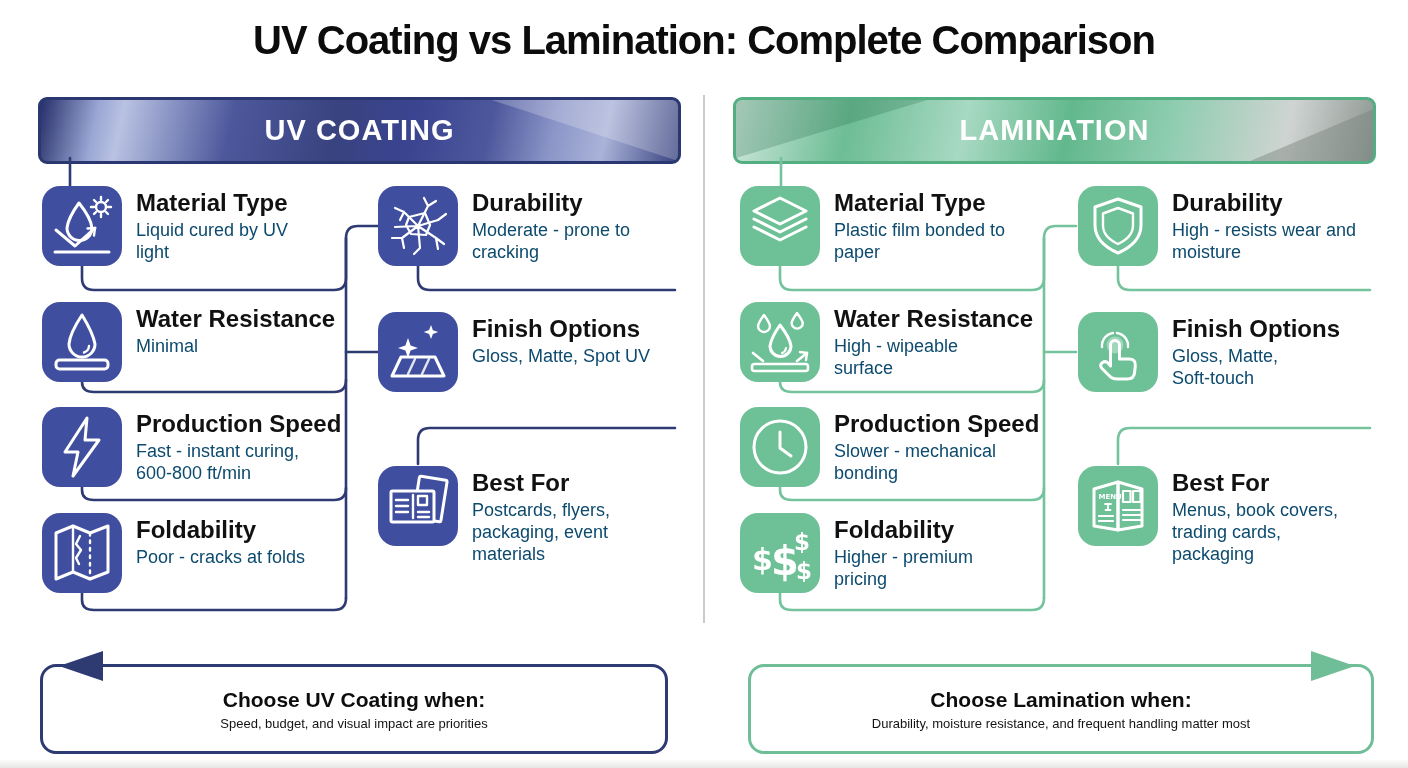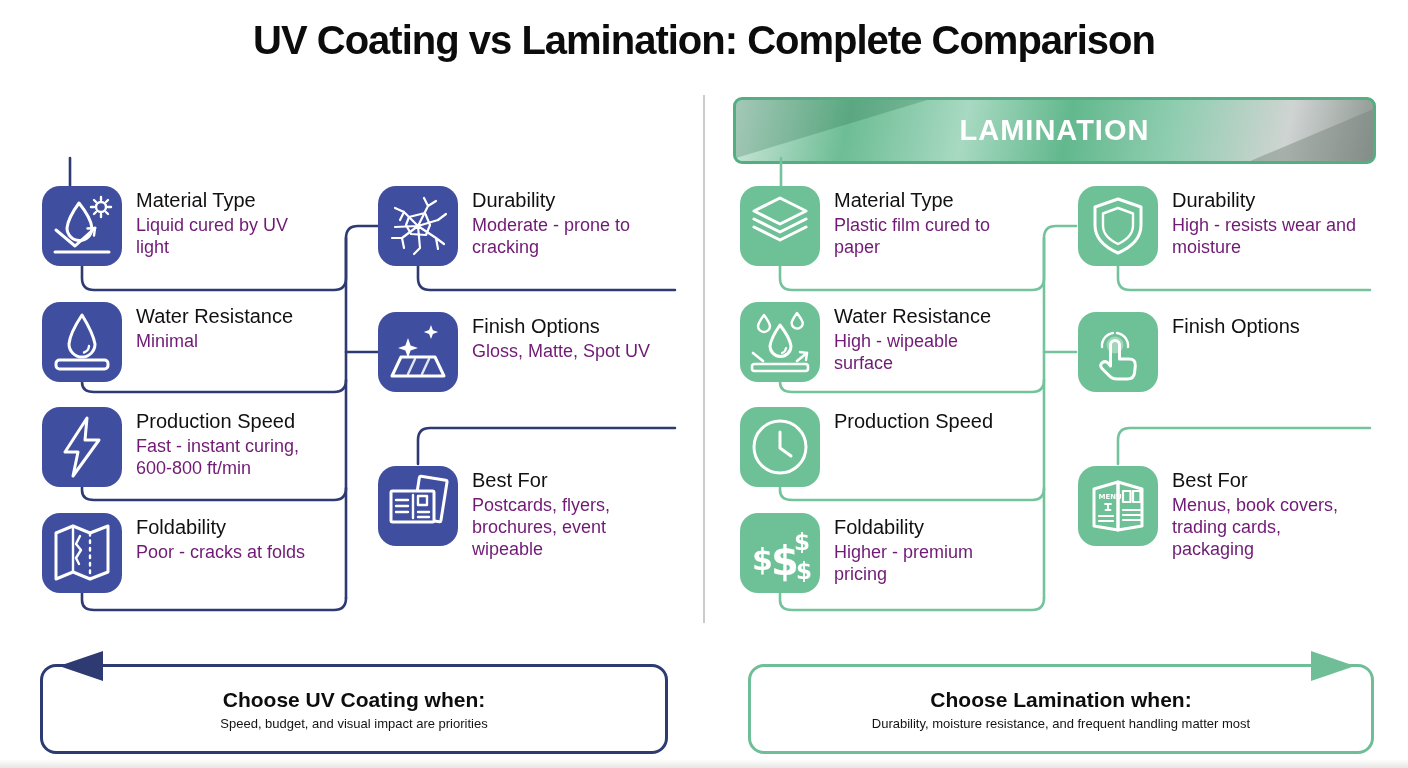--- a/index.html
+++ b/index.html
@@ -26,22 +26,22 @@
     background:rgba(120,130,125,0.45);clip-path:polygon(100% 15%,45% 100%,100% 100%);}
 
   .connectors{position:absolute;left:0;top:0;width:1408px;height:768px;z-index:1;}
 
   .item{position:absolute;display:flex;gap:14px;z-index:2;}
   .icon-box{width:80px;height:80px;border-radius:18px;flex:0 0 auto;
     display:flex;align-items:center;}
   .icon-uv{background:#3f4e9e;}
   .icon-lam{background:#6ec096;}
   .txt{padding-top:3px;}
-  .t{font-size:20px;font-weight:400;color:#111111;white-space:nowrap;margin-bottom:3px;}
-  .d{font-size:18px;color:#701a75;line-height:1.22;}
+  .t{font-size:24px;font-weight:700;color:#111111;white-space:nowrap;margin-bottom:3px;}
+  .d{font-size:18px;color:#0c4a6e;line-height:1.22;}
 
   .footer{position:absolute;top:653px;height:84px;border-radius:16px;background:#ffffff;
     display:flex;flex-direction:column;align-items:center;justify-content:center;z-index:2;margin-top:11px;}
   .footer-uv{left:40px;width:622px;border:3px solid #2e3a72;}
   .footer-lam{left:748px;width:620px;border:3px solid #6fbe97;}
   .f-title{font-size:21px;font-weight:700;color:#0d0d0d;margin-bottom:4px;}
   .f-desc{font-size:13px;color:#141414;}
   .arrow{position:absolute;width:0;height:0;top:-16px;}
   .arrow-left{left:16px;border-top:15px solid transparent;border-bottom:15px solid transparent;border-right:44px solid #2e3a72;}
   .arrow-right{right:16px;border-top:15px solid transparent;border-bottom:15px solid transparent;border-left:44px solid #6fbe97;}
@@ -75,20 +75,23 @@
       <path d="M780 380 V 382 Q780 392 792 392 H 1032 Q1044 392 1044 380"></path>
       <path d="M780 487 V 490 Q780 500 792 500 H 1032 Q1044 500 1044 488"></path>
       <path d="M780 593 V 600 Q780 610 792 610 H 1032 Q1044 610 1044 598"></path>
       <path d="M1044 238 V 598"></path>
       <path d="M1044 352 H 1076"></path>
       <path d="M1118 266 V 278 Q1118 290 1130 290 H 1370"></path>
       <path d="M1370 428 H 1130 Q1118 428 1118 440 V 464"></path>
     </g>
   </svg>
 
+  <div class="hdr hdr-uv">
+    <span>UV COATING</span>
+  </div>
   <div class="hdr hdr-lam">
     <span>LAMINATION</span>
   </div>
 
   <div class="item" style="left:42px;top:186px">
     <div class="icon-box icon-uv">
       <svg class="glyph" width="80" height="80" viewBox="0 0 80 80" stroke="#fff" stroke-width="3" fill="none" stroke-linecap="round" stroke-linejoin="round">
         <path d="M37 17 Q26 32 25 42 a12.5 12.5 0 0 0 25 0 Q49 32 37 17 Z"></path>
         <circle cx="59" cy="21" r="5" stroke-width="2.4"></circle>
         <path d="M59 11v3 M59 28v3 M49 21h3 M66 21h3 M52 14l2 2 M64 26l2 2 M66 14l-2 2 M54 26l-2 2" stroke-width="2.4"></path>
@@ -180,35 +183,35 @@
           </g>
         <rect x="13" y="25" width="43" height="31" rx="1.5" fill="#3f4e9e"></rect>
         <path d="M35 29 V 52" stroke-width="2.4"></path>
         <path d="M18 34 h12 M18 40 h12 M18 46 h12" stroke-width="2.4"></path>
         <rect x="40" y="30" width="9" height="9" stroke-width="2.4"></rect>
         <path d="M40 46 h11 M40 51 h11" stroke-width="2.4"></path>
       </svg>
     </div>
     <div class="txt" style="width:175px">
       <div class="t">Best For</div>
-      <div class="d">Postcards, flyers, brochures, event wipeable</div>
+      <div class="d">Postcards, flyers, packaging, event materials</div>
     </div>
   </div>
 
   <div class="item" style="left:740px;top:186px">
     <div class="icon-box icon-lam">
       <svg class="glyph" width="80" height="80" viewBox="0 0 80 80" stroke="#fff" stroke-width="3" fill="none" stroke-linecap="round" stroke-linejoin="round">
         <path d="M40 12 L66 25 L40 38 L14 25 Z"></path>
         <path d="M14 33 L40 46 L66 33"></path>
         <path d="M14 41 L40 54 L66 41"></path>
       </svg>
     </div>
     <div class="txt" style="width:190px">
       <div class="t">Material Type</div>
-      <div class="d">Plastic film cured to paper</div>
+      <div class="d">Plastic film bonded to paper</div>
     </div>
   </div>
 
   <div class="item" style="left:740px;top:302px">
     <div class="icon-box icon-lam">
       <svg class="glyph" width="80" height="80" viewBox="0 0 80 80" stroke="#fff" stroke-width="3" fill="none" stroke-linecap="round" stroke-linejoin="round">
         <path d="M40 23 Q31 36 30 44 a10.5 10.5 0 0 0 21 0 Q50 36 40 23 Z"></path>
         <path d="M46 46 a6 6 0 0 1 -4 5" stroke-width="2.2"></path>
         <path d="M24 13 q-5.5 7.5 -6 11 a6 6 0 0 0 12 0 Q29.5 20.5 24 13 Z" stroke-width="2.4"></path>
         <path d="M57 11 q-5 7 -5.4 10 a5.6 5.6 0 0 0 11.2 0 Q62.2 18 57 11 Z" stroke-width="2.4"></path>
@@ -225,20 +228,21 @@
 
   <div class="item" style="left:740px;top:407px">
     <div class="icon-box icon-lam">
       <svg class="glyph" width="80" height="80" viewBox="0 0 80 80" stroke="#fff" stroke-width="3" fill="none" stroke-linecap="round" stroke-linejoin="round">
         <circle cx="40" cy="40" r="26"></circle>
         <path d="M40 25 V 41 L51 49"></path>
       </svg>
     </div>
     <div class="txt" style="width:190px">
       <div class="t">Production Speed</div>
+      <div class="d">Slower - mechanical bonding</div>
     </div>
   </div>
 
   <div class="item" style="left:740px;top:513px">
     <div class="icon-box icon-lam">
       <svg class="glyph" width="80" height="80" viewBox="0 0 80 80" fill="#fff" font-family="DejaVu Sans, sans-serif" font-weight="bold">
         <text x="12" y="57" font-size="30">$</text>
         <text x="31" y="62" font-size="40">$</text>
         <text x="54" y="37" font-size="23">$</text>
         <text x="56" y="66" font-size="23">$</text>
@@ -266,20 +270,21 @@
   <div class="item" style="left:1078px;top:312px">
     <div class="icon-box icon-lam">
       <svg class="glyph" width="80" height="80" viewBox="0 0 80 80" stroke="#fff" stroke-width="3" fill="none" stroke-linecap="round" stroke-linejoin="round">
         <circle cx="37" cy="33" r="8.5" fill="rgba(255,255,255,0.35)" stroke="none"></circle>
         <path d="M24 35 a13 13 0 0 1 11 -14 M50 35 a13 13 0 0 0 -11 -14" stroke-width="2.4"></path>
         <path d="M32.5 33 a4.5 4.5 0 0 1 9 0 V 47 h9.5 q7 0 6.3 7 l-0.8 7 q-0.8 6 -7 6 H 39 q-5 0 -8 -3.5 L 24 56.5 q-3 -3.5 0.5 -6 q3 -2 5.5 0.5 l2.5 3 Z"></path>
       </svg>
     </div>
     <div class="txt" style="width:135px">
       <div class="t">Finish Options</div>
+      <div class="d">Gloss, Matte, Soft-touch</div>
     </div>
   </div>
 
   <div class="item" style="left:1078px;top:466px">
     <div class="icon-box icon-lam">
       <svg class="glyph" width="80" height="80" viewBox="0 0 80 80" stroke="#fff" stroke-width="3" fill="none" stroke-linecap="round" stroke-linejoin="round">
         <path d="M40 16 L16 23 V 60 L40 64 Z"></path>
         <path d="M40 16 L64 23 V 60 L40 64 Z"></path>
         <text x="20.5" y="33" font-size="7" fill="#fff" stroke="none" font-family="DejaVu Sans, sans-serif" font-weight="bold">MENU</text>
         <path d="M27 38 h6 M30 38 v6 M27.5 44 h5" stroke-width="1.8"></path>

